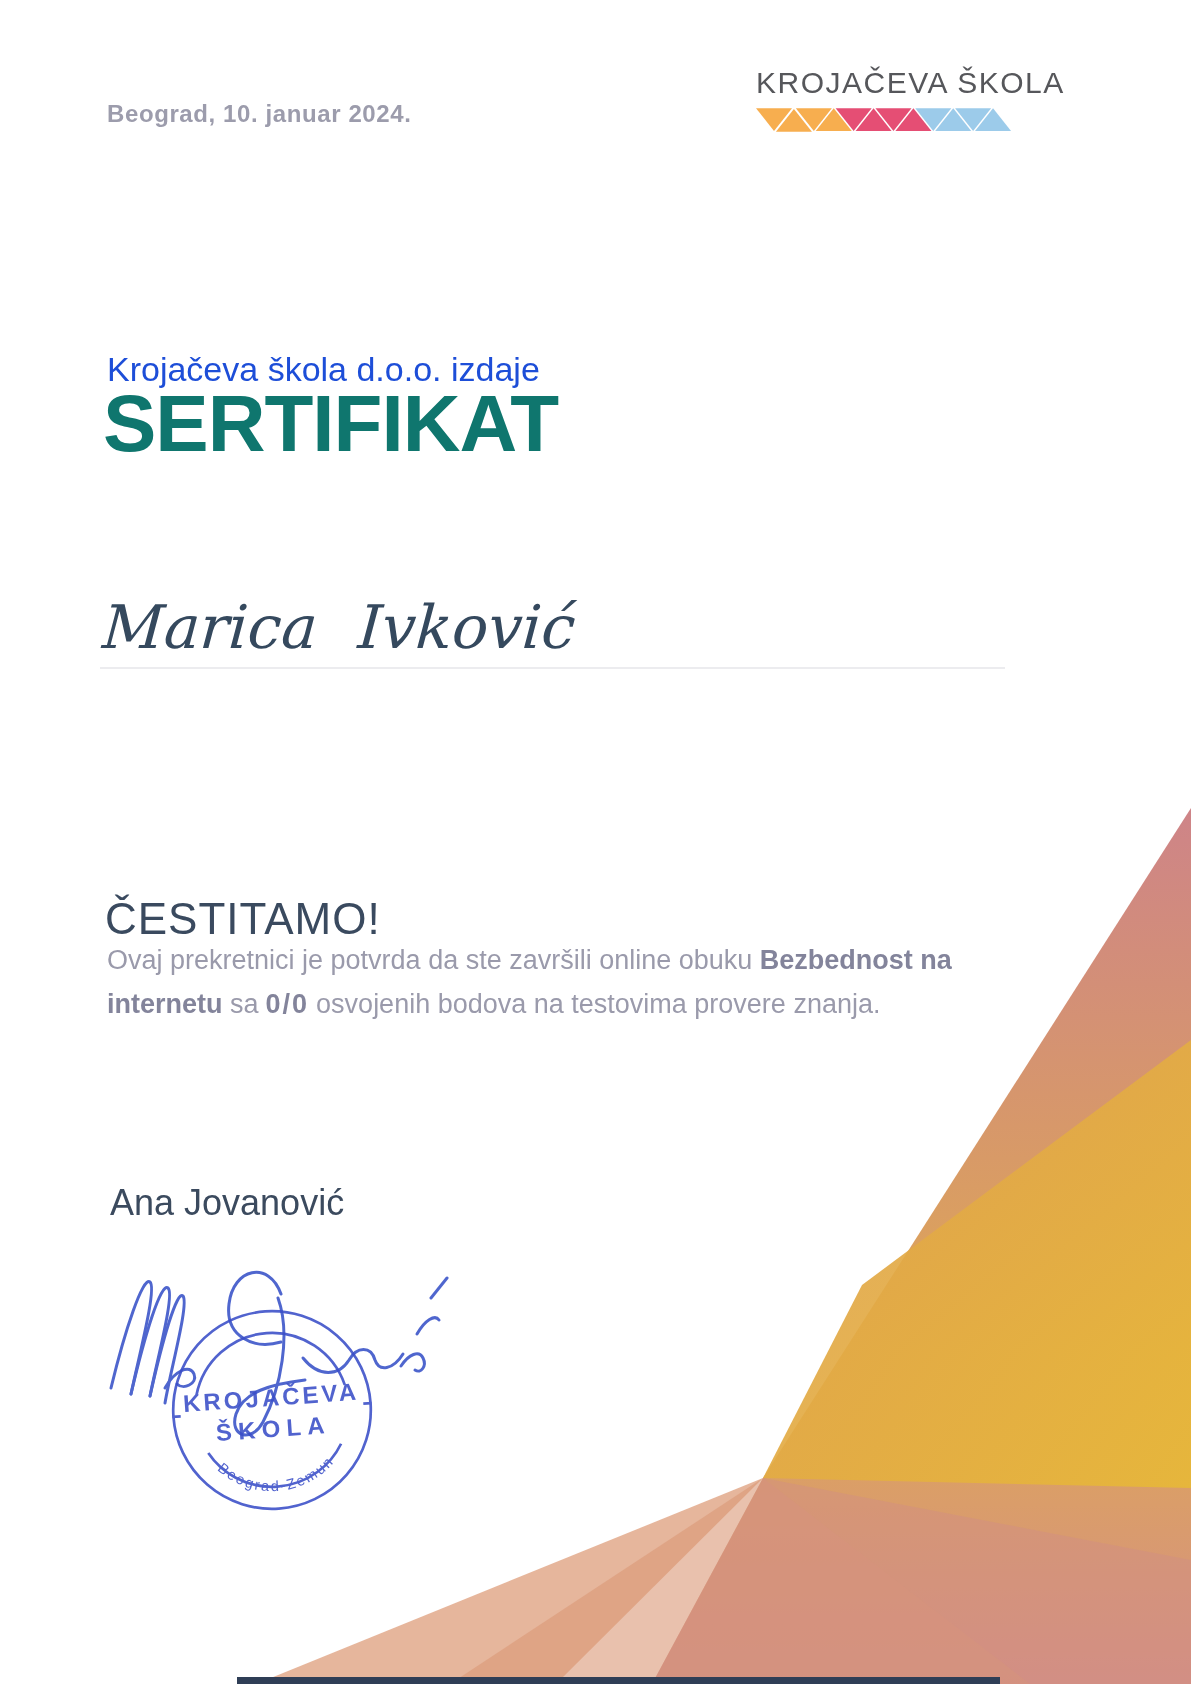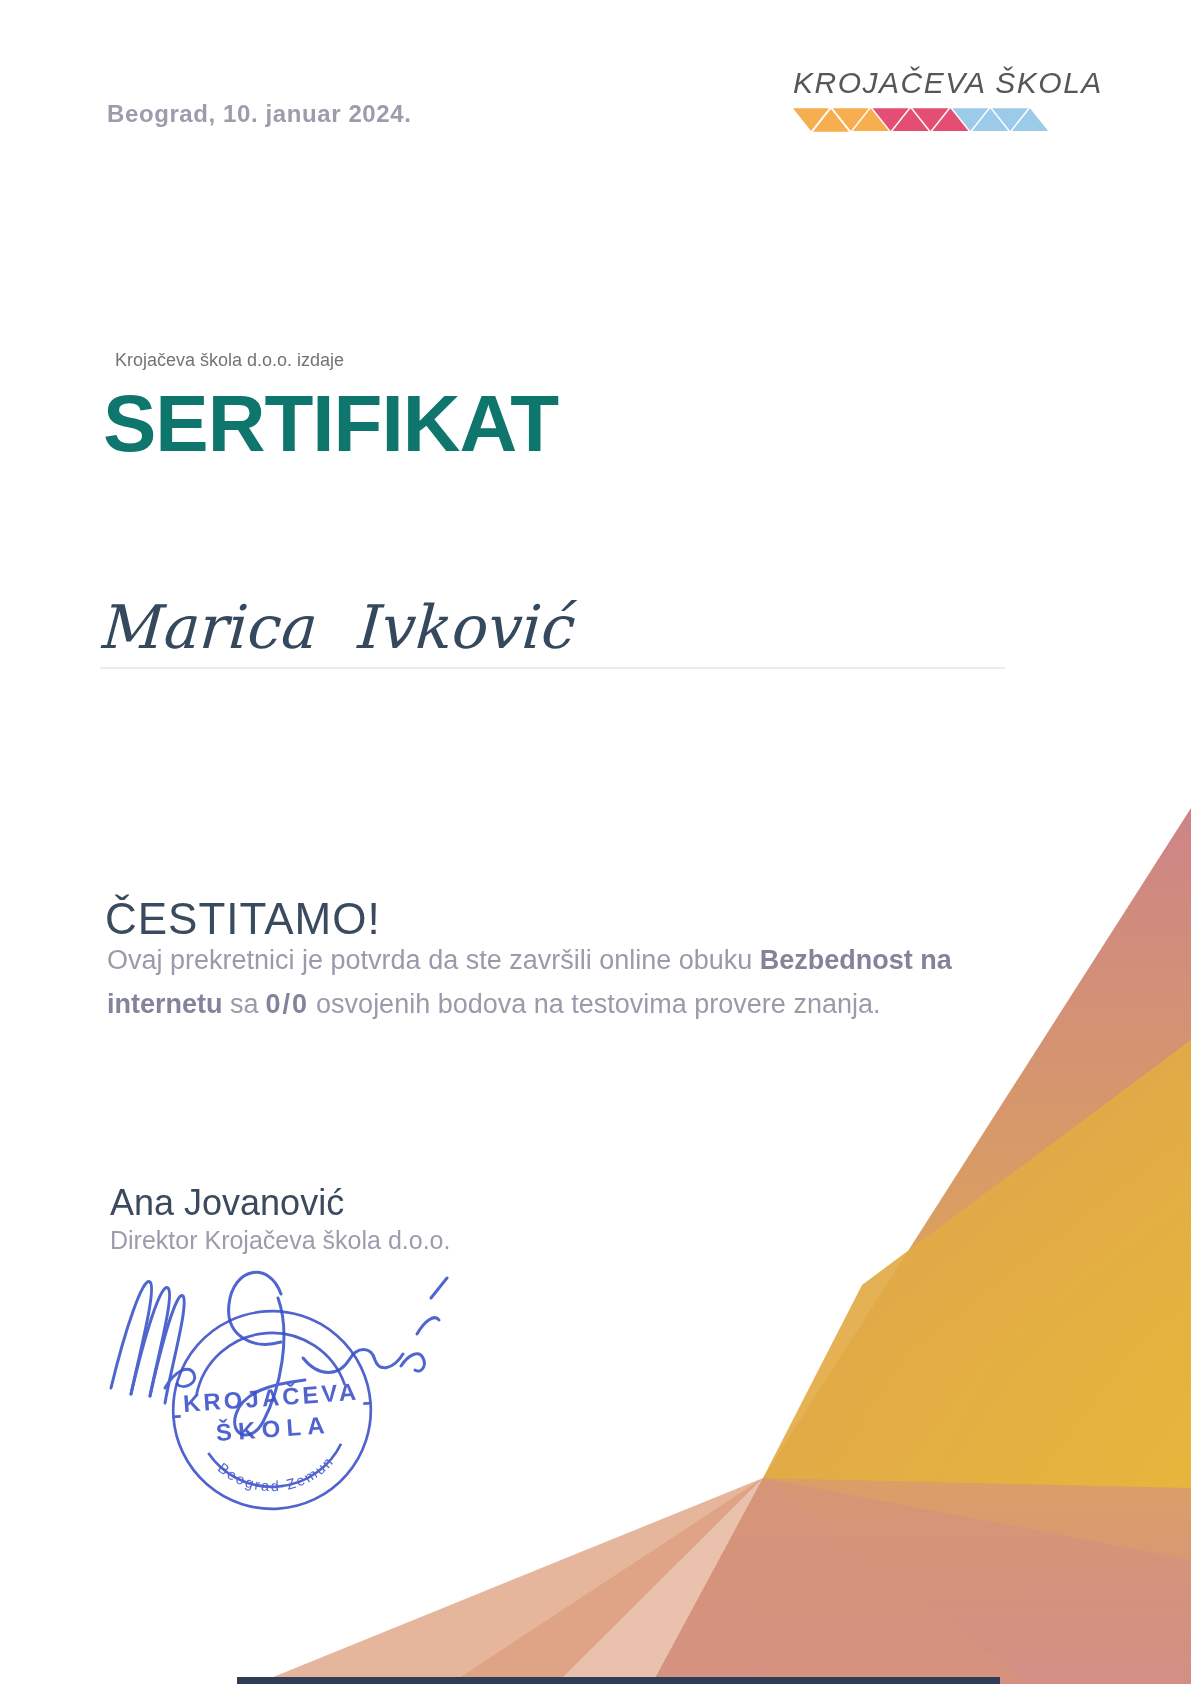--- a/index.html
+++ b/index.html
@@ -11,30 +11,30 @@
     background:#ffffff;
     overflow:hidden;
     font-family:"Liberation Sans", sans-serif;
   }
 
   .date {
     position:absolute; left:107px; top:100px;
     font-size:24px; color:#9C9CAC; letter-spacing:0.6px;font-weight:bold;
   }
 
-  .logo { position:absolute; left:793px; top:66px; width:256px; text-align:center;font-style:italic; }
+  .logo { position:absolute; left:756px; top:66px; width:256px; text-align:center; }
   .logo-name {
     font-size:30px; color:#56575B; letter-spacing:1.5px;
     white-space:nowrap; font-weight:400;
   }
   .logo-tris { display:block; margin-top:7px; }
 
   .issuer {
     position:absolute; left:107px; top:350px;
-    font-size:18px; color:#737373;margin-left:8px;
+    font-size:34px; color:#1d4ed8;
   }
   .cert-title {
     position:absolute; left:103px; top:378px;
     font-size:80px; font-weight:800; color:#0f766e; letter-spacing:-1px;
   }
 
   .recipient-name {
     position:absolute; left:103px; top:592px;
     font-family:"DejaVu Serif", serif; font-style:italic;
     font-size:60px; color:#35495E; word-spacing:22px;
@@ -128,21 +128,20 @@
   <div class="issuer">Krojačeva škola d.o.o. izdaje</div>
   <div class="cert-title">SERTIFIKAT</div>
 
   <div class="recipient-name">Marica Ivković</div>
   <div class="name-line"></div>
 
   <div class="congrats-h">ČESTITAMO!</div>
   <p class="congrats-p"><span>Ovaj prekretnici je potvrda da ste završili online obuku </span><span class="hl">Bezbednost na internetu</span><span> sa</span><span class="score">0/0</span><span>osvojenih bodova na testovima provere znanja.</span></p>
 
   <div class="signer-name">Ana Jovanović</div>
-  <div class="signer-title">Direktor Krojačeva škola d.o.o.</div>
 
   <svg class="signature" width="380" height="210" viewBox="0 0 380 210" aria-hidden="true">
     <g fill="none" stroke="#3D56C9" stroke-width="3" stroke-linecap="round" opacity="0.9">
       <path d="M16 150 C30 92 48 38 55 44 C62 50 44 118 36 156"></path>
       <path d="M36 156 C50 96 66 44 73 50 C80 56 62 122 55 158"></path>
       <path d="M55 158 C68 100 82 52 88 58 C94 66 76 130 70 165"></path>
       <path d="M70 150 C80 132 95 126 99 136 C103 146 88 152 82 146"></path>
       <path d="M186 56 C174 22 138 30 134 66 C130 98 158 112 186 104"></path>
       <path d="M183 60 C196 96 186 150 168 184 C156 206 134 198 141 176 C148 154 176 146 210 142"></path>
       <path d="M208 120 C224 140 244 138 254 122 C262 108 276 108 280 122 C284 134 298 132 308 116"></path>

